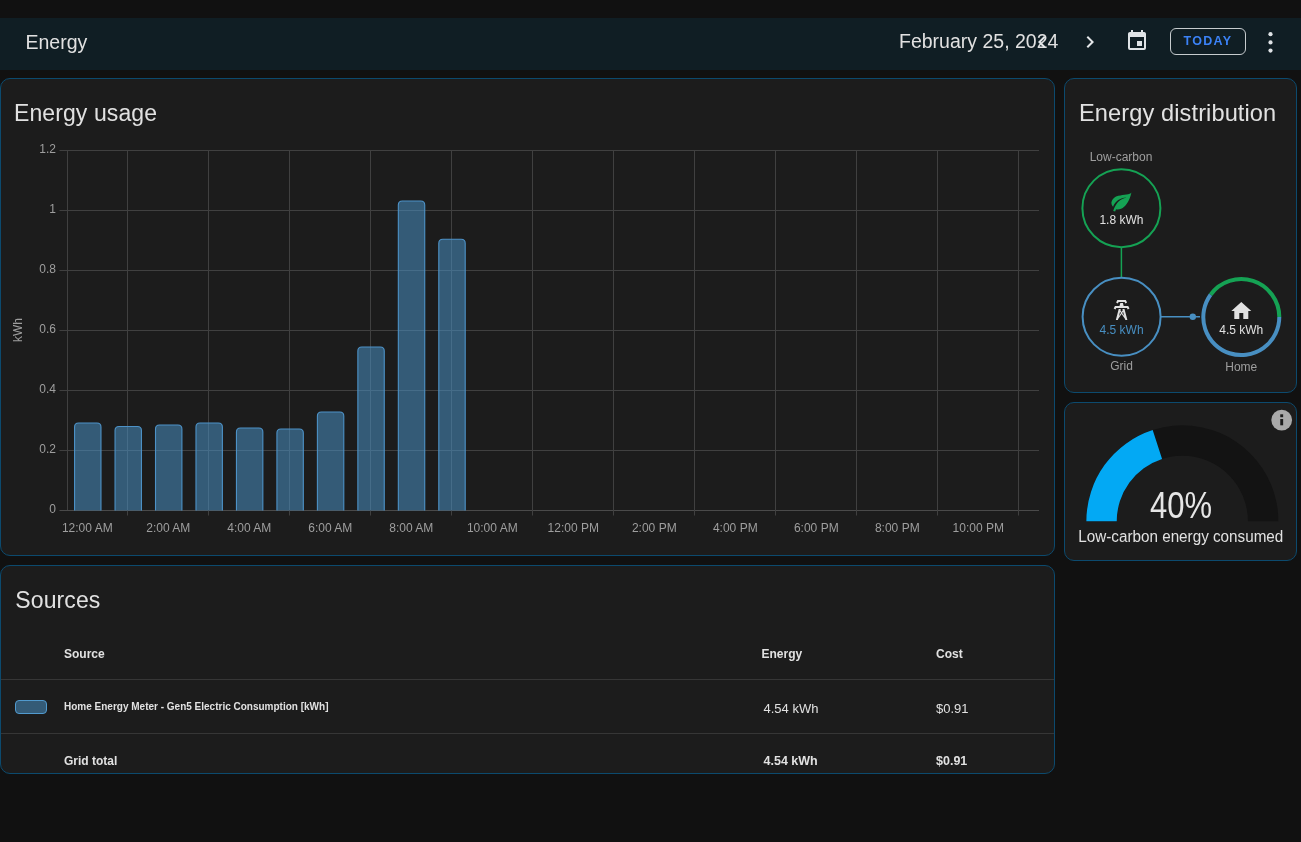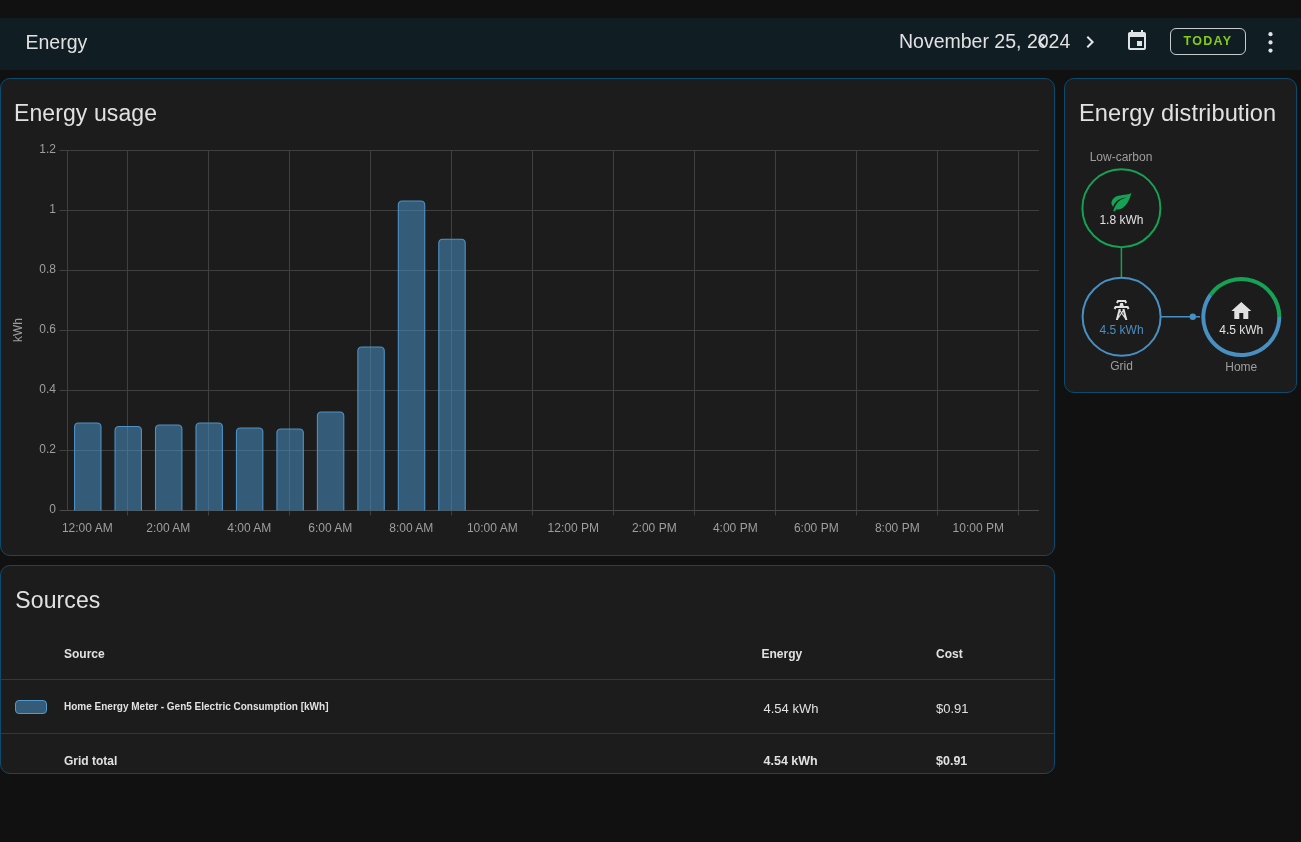--- a/index.html
+++ b/index.html
@@ -7,31 +7,31 @@
   .card{position:absolute;background:#1c1c1c;border:1px solid #0c4a6e;border-radius:10px;box-sizing:border-box;}
   .ctitle{position:absolute;color:#e1e1e1;font-size:23px;font-weight:400;letter-spacing:0.1px;}
   svg text{font-family:"Liberation Sans",sans-serif;}
 </style>
 </head>
 <body>
 <div id="root">
 
   <div id="header" style="position:absolute;left:0;top:0;width:1301px;height:52px;background:#101e24;">
     <div style="position:absolute;left:25.5px;top:13px;font-size:19.5px;color:#e1e1e1;">Energy</div>
-    <div style="position:absolute;left:899px;top:12px;font-size:19.5px;color:#e1e1e1;white-space:nowrap;">November 25, 2024</div>
+    <div style="position:absolute;left:899px;top:12px;font-size:19.5px;color:#e1e1e1;white-space:nowrap;">February 25, 2024</div>
     <svg style="position:absolute;left:1030px;top:11.5px;" width="24" height="24" viewBox="0 0 24 24">
       <path fill="#e4e7e9" d="M15.41,16.58L10.83,12L15.41,7.41L14,6L8,12L14,18L15.41,16.58Z"></path>
     </svg>
     <svg style="position:absolute;left:1078px;top:11.5px;" width="24" height="24" viewBox="0 0 24 24">
       <path fill="#e4e7e9" d="M8.59,16.58L13.17,12L8.59,7.41L10,6L16,12L10,18L8.59,16.58Z"></path>
     </svg>
     <svg style="position:absolute;left:1125px;top:10.5px;" width="24" height="24" viewBox="0 0 24 24">
       <path fill="#dfe3e6" d="M19,19H5V8H19M19,3H18V1H16V3H8V1H6V3H5C3.89,3 3,3.89 3,5V19A2,2 0 0,0 5,21H19A2,2 0 0,0 21,19V5C21,5 21,3 19,3M17,12H12V17H17V12Z"></path>
     </svg>
-    <div style="position:absolute;left:1170px;top:10px;width:74px;height:25px;border:1.2px solid #c6cbce;border-radius:6px;color:#84cc16;font-size:12.5px;font-weight:700;letter-spacing:1.3px;text-align:center;line-height:25px;">TODAY</div>
+    <div style="position:absolute;left:1170px;top:10px;width:74px;height:25px;border:1.2px solid #c6cbce;border-radius:6px;color:#3b82f6;font-size:12.5px;font-weight:700;letter-spacing:1.3px;text-align:center;line-height:25px;">TODAY</div>
     <svg style="position:absolute;left:1258px;top:11px;" width="24" height="24" viewBox="0 0 24 24">
       <circle cx="12.5" cy="5.2" r="2.1" fill="#dfe3e6"></circle>
         <circle cx="12.5" cy="13.4" r="2.1" fill="#dfe3e6"></circle>
         <circle cx="12.5" cy="21.6" r="2.1" fill="#dfe3e6"></circle>
     </svg>
   </div>
 
   <div id="card-usage" class="card" style="left:0px;top:60px;width:1055px;height:478px;">
     <div class="ctitle" style="left:13px;top:21px;">Energy usage</div>
     <svg width="1053" height="476" viewBox="0 0 1053 476" style="position:absolute;left:0;top:0;">
@@ -129,20 +129,33 @@
       <path d="M 145.56 215.76 A 38 38 0 0 1 214.3 238.1" fill="none" stroke="#15a254" stroke-width="4"></path>
       <path d="M 214.3 238.1 A 38 38 0 1 1 145.56 215.76" fill="none" stroke="#488fc2" stroke-width="4"></path>
       <g transform="translate(164.3,219.9)">
         <path fill="#e1e1e1" d="M10,20V14H14V20H19V12H22L12,3L2,12H5V20H10Z"></path>
       </g>
       <text x="176.3" y="255.2" fill="#e1e1e1" font-size="12" text-anchor="middle">4.5 kWh</text>
       <text x="176.3" y="291.6" fill="#9e9e9e" font-size="12" text-anchor="middle">Home</text>
     </svg>
   </div>
 
+  <div id="card-gauge" class="card" style="left:1064px;top:384px;width:233px;height:159px;">
+    <svg width="231" height="157" viewBox="0 0 231 157" style="position:absolute;left:0;top:0;">
+
+      <circle cx="216.7" cy="17.1" r="10.4" fill="#a9a9a9"></circle>
+      <rect x="215.25" y="11.3" width="2.9" height="2.9" fill="#1c1c1c"></rect>
+      <rect x="215.25" y="16" width="2.9" height="6.3" fill="#1c1c1c"></rect>
+
+      <path d="M 21.35 118.3 A 96 96 0 0 1 213.35 118.3 L 182.95 118.3 A 65.6 65.6 0 0 0 51.75 118.3 Z" fill="#131313"></path>
+      <path d="M 21.35 118.3 A 96 96 0 0 1 87.68 27.0 L 97.08 55.9 A 65.6 65.6 0 0 0 51.75 118.3 Z" fill="#03a9f4"></path>
+      <text x="116.1" y="115" fill="#e6e6e6" font-size="36.5" text-anchor="middle" textLength="62" lengthAdjust="spacingAndGlyphs">40%</text>
+      <text x="115.8" y="139.3" fill="#e1e1e1" font-size="16" text-anchor="middle" textLength="205" lengthAdjust="spacingAndGlyphs">Low-carbon energy consumed</text>
+    </svg>
+  </div>
 
   <div id="card-sources" class="card" style="left:0px;top:547px;width:1055px;height:209px;">
     <div class="ctitle" style="left:14.3px;top:21px;">Sources</div>
     <div style="position:absolute;left:63px;top:81px;font-size:12px;font-weight:700;color:#e1e1e1;">Source</div>
     <div style="position:absolute;left:760.5px;top:81px;font-size:12px;font-weight:700;color:#e1e1e1;">Energy</div>
     <div style="position:absolute;left:935px;top:81px;font-size:12px;font-weight:700;color:#e1e1e1;">Cost</div>
     <div style="position:absolute;left:0;top:113px;width:1053px;height:1px;background:#363636;"></div>
     <div style="position:absolute;left:14px;top:133.5px;width:30px;height:12.5px;background:rgba(72,143,194,0.55);border:1.5px solid #519ace;border-radius:4px;"></div>
     <div style="position:absolute;left:63px;top:135px;font-size:10px;font-weight:700;color:#e1e1e1;">Home Energy Meter - Gen5 Electric Consumption [kWh]</div>
     <div style="position:absolute;left:762.5px;top:134.5px;font-size:13px;color:#e1e1e1;">4.54 kWh</div>

